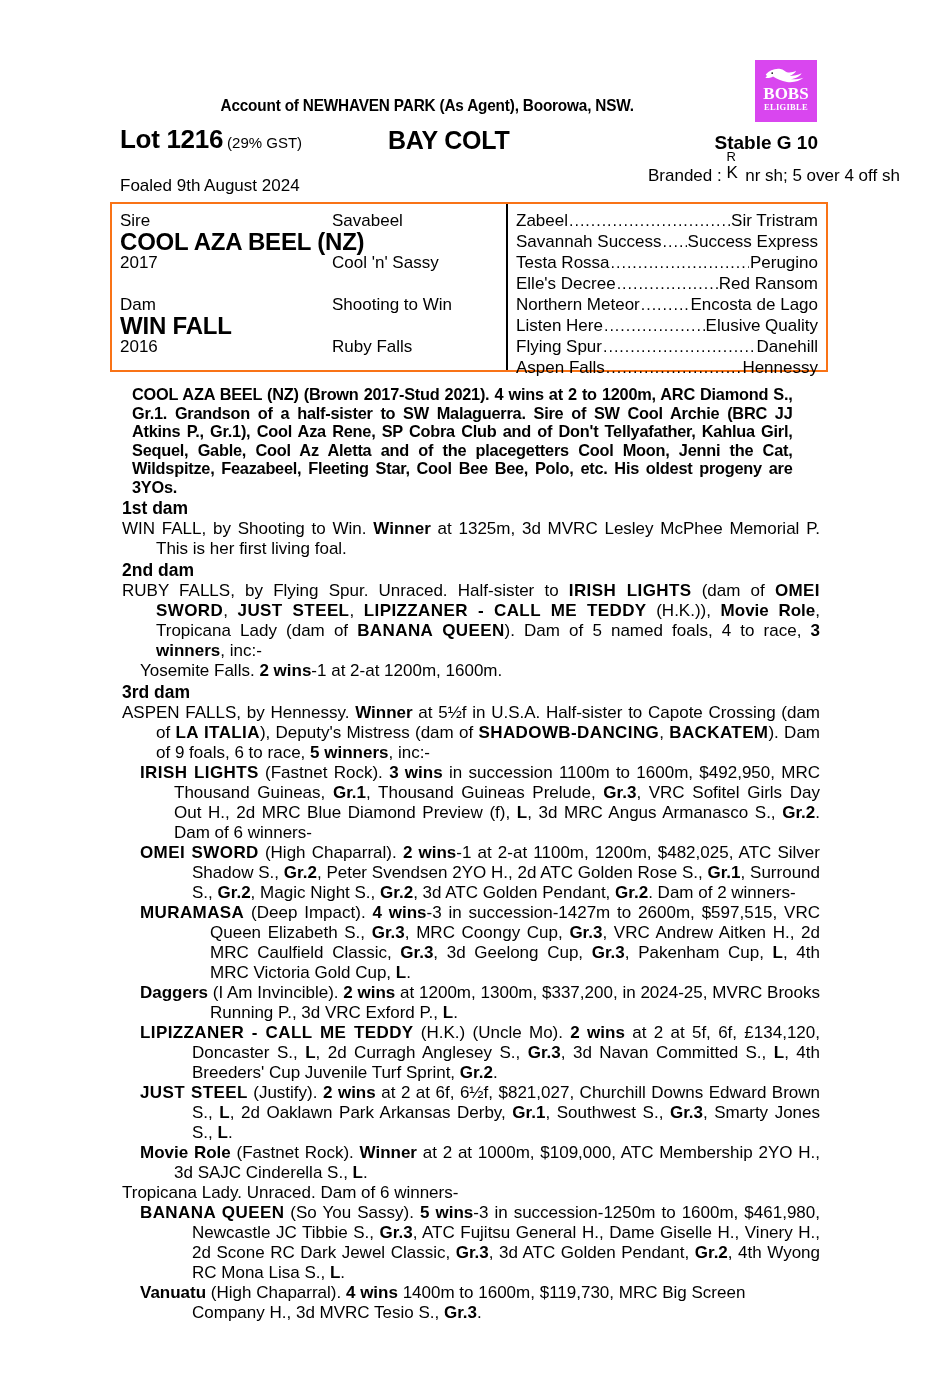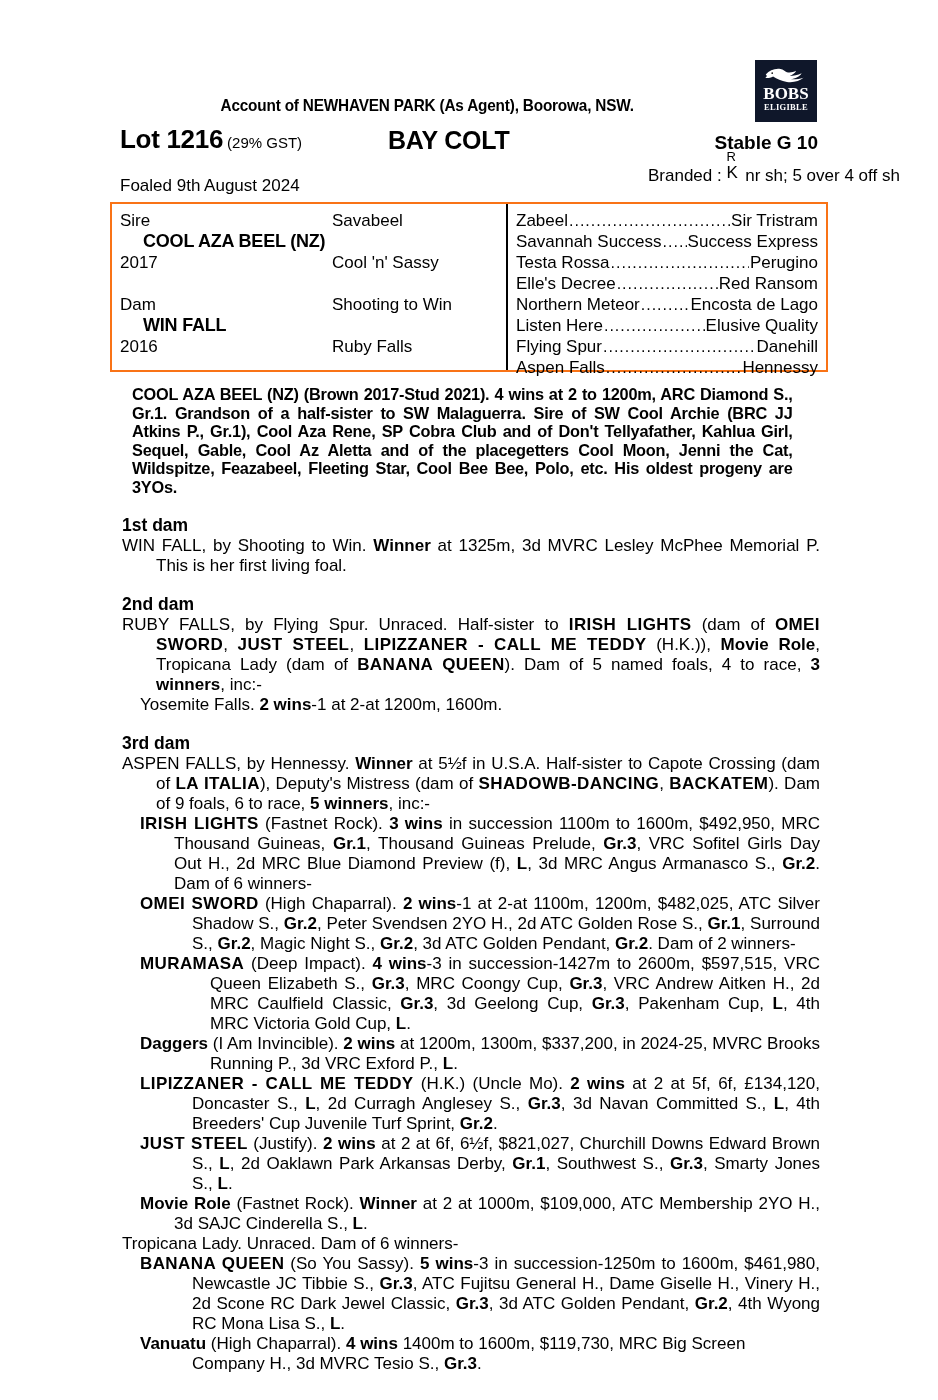--- a/index.html
+++ b/index.html
@@ -29,21 +29,21 @@
     position: relative;
     padding: 0 120px 0 120px;
   }
 
   .bobs-logo {
     position: absolute;
     top: 60px;
     left: 755px;
     width: 62px;
     height: 62px;
-    background: #0f172a;
+    background: #d946ef;
     color: #ffffff;
     text-align: center;
     overflow: hidden;
   }
   .bobs-logo .horse {
     display: block;
     margin: 5px auto 0 auto;
     width: 46px;
     height: 20px;
   }
@@ -197,23 +197,22 @@
     left: 0;
     top: 0;
   }
   .ped-row .col-b {
     position: absolute;
     left: 212px;
     top: 0;
   }
   .ped-row.bold .col-a {
     font-weight: bold;
-    font-size: 18px;
+    font-size: 24px;
     letter-spacing: -0.2px;
-    margin-left: 23px;
   }
   .ped-r-row {
     display: flex;
     align-items: baseline;
     height: 21px;
     font-size: 17px;
     line-height: 21px;
     white-space: nowrap;
   }
   .ped-r-row .p-name { flex: 0 0 auto; }
@@ -243,21 +242,21 @@
 
   
   .narrative {
     margin: 0 118px 0 122px;
     font-size: 17px;
     line-height: 20px;
   }
   .dam-head {
     font-weight: bold;
     font-size: 17.5px;
-    margin-top: 18px;
+    margin-top: 1px;
     margin-bottom: 1px;
   }
 
   .entry {
     text-align: justify;
     text-justify: inter-word;
     margin-bottom: 0px;
   }
   .entry.lvl0 { padding-left: 0px;  text-indent: 0px; }
   .entry.lvl0h { padding-left: 34px; text-indent: -34px; }

